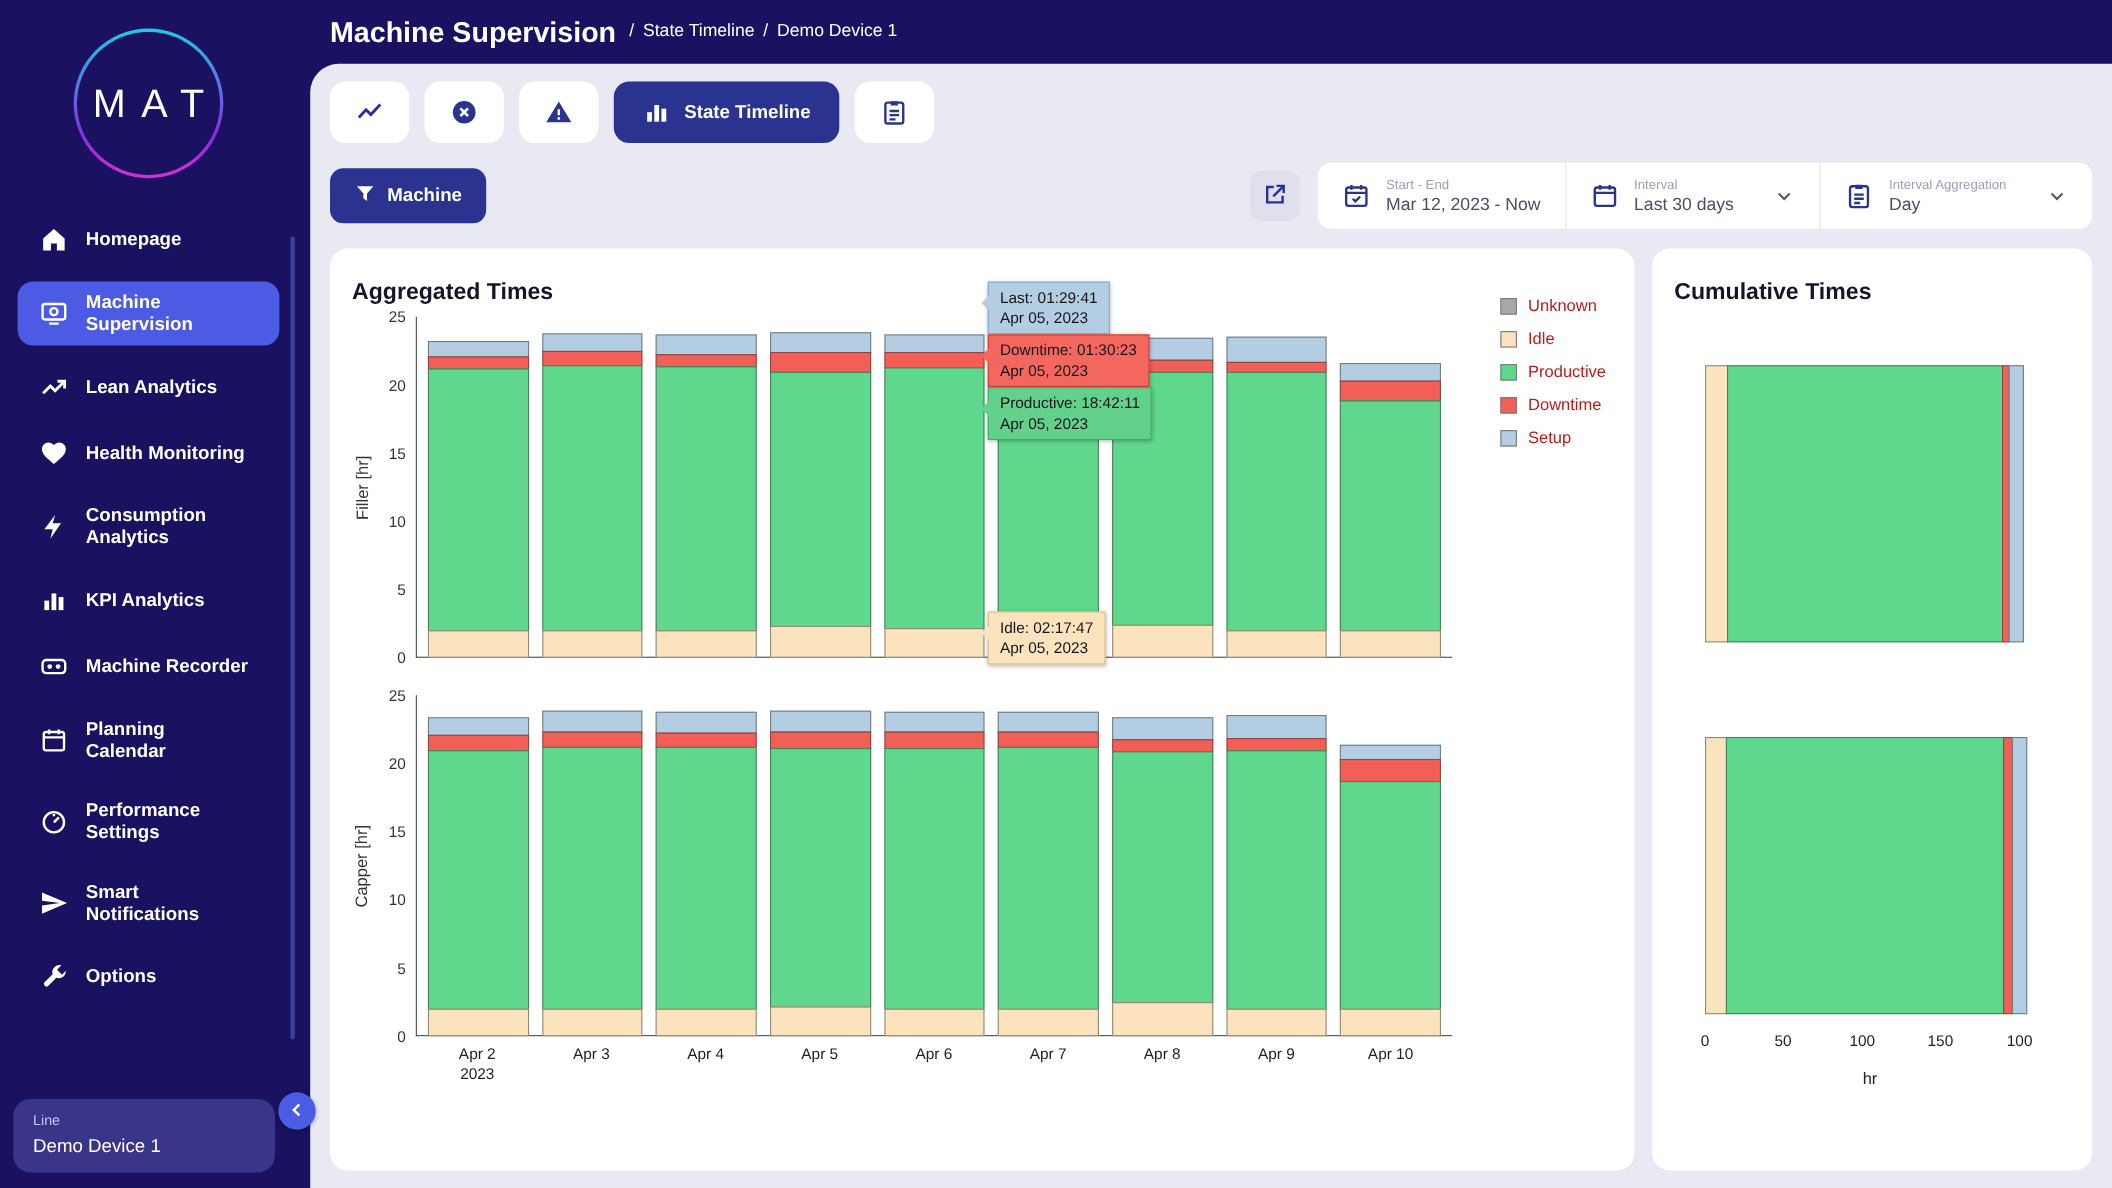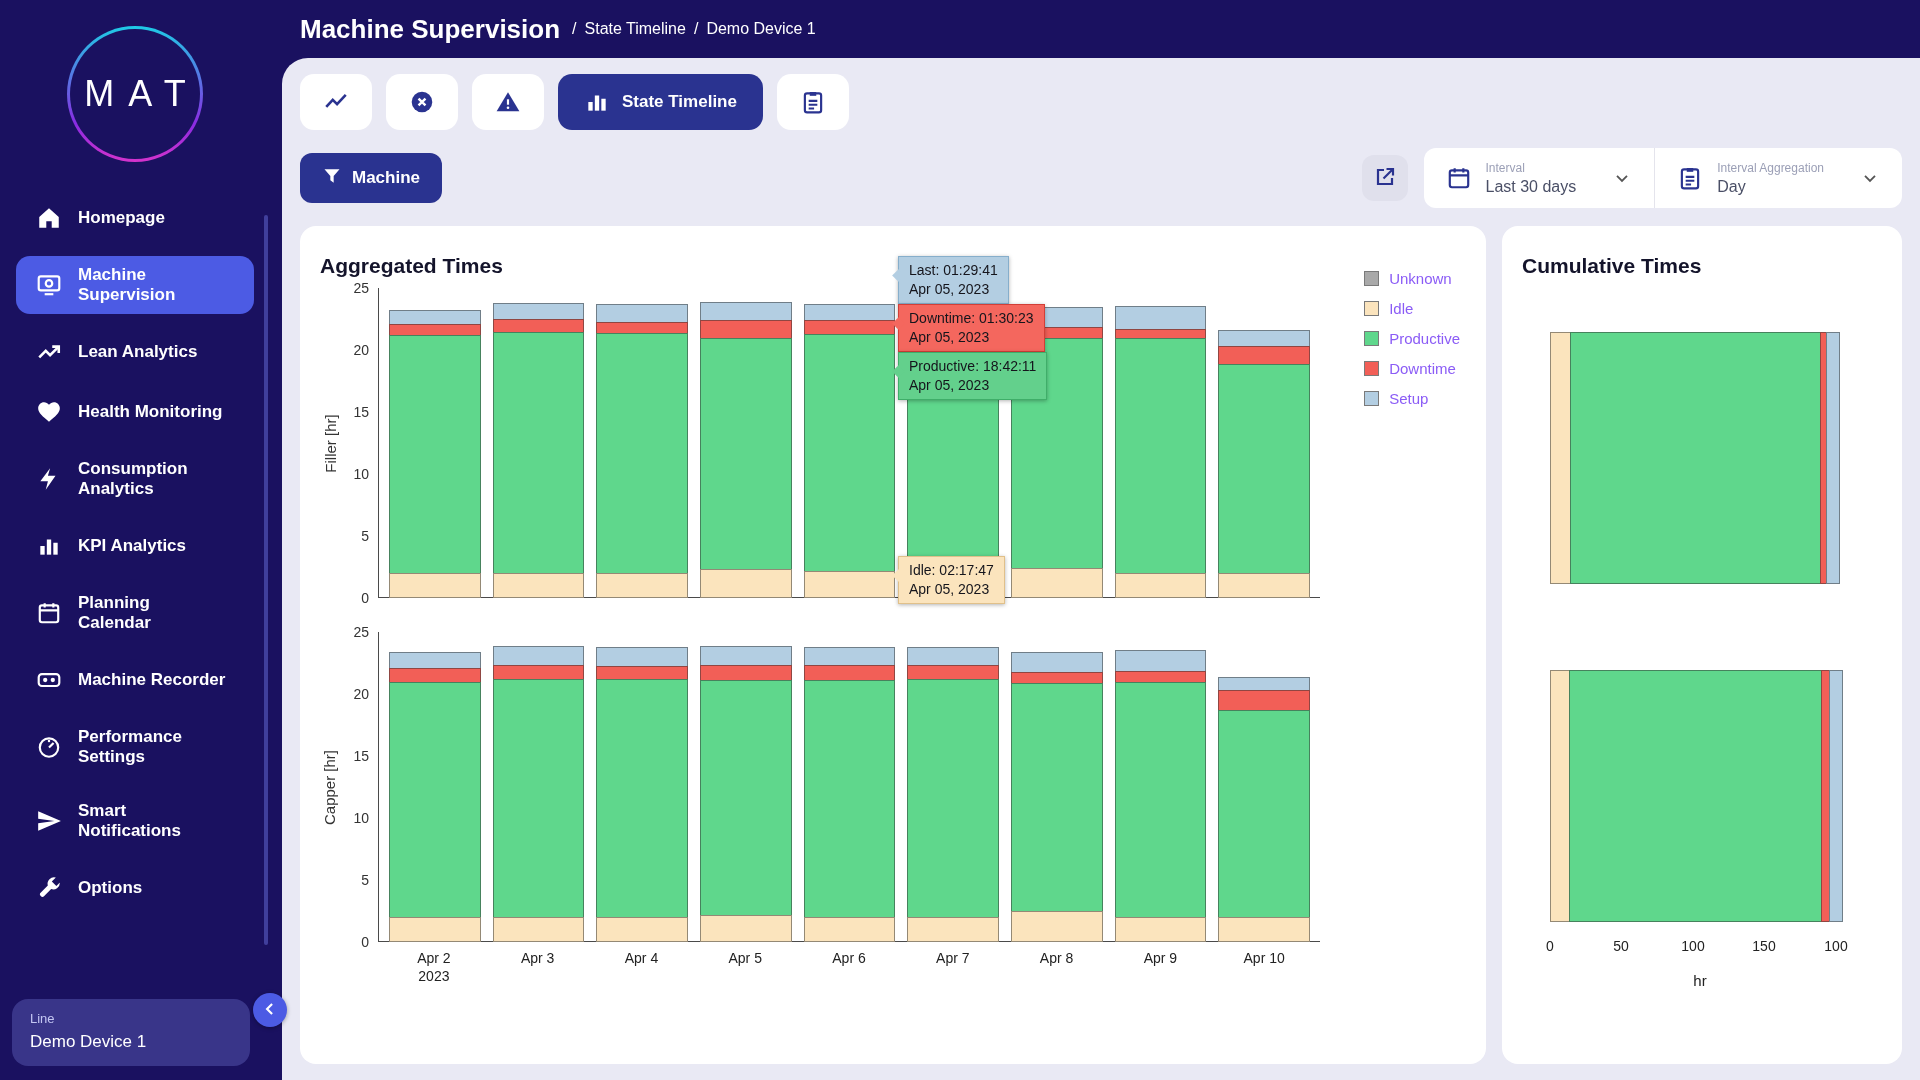--- a/index.html
+++ b/index.html
@@ -62,21 +62,21 @@
   
   .charts{flex:1;display:flex;gap:16px;min-height:0}
   .card{background:#fff;border-radius:16px;padding:28px 20px;position:relative}
   .card.aggregated{flex:1}
   .card.cumulative{width:400px}
   .card-title{font-size:21px;font-weight:bold;color:#14142b}
 
   .legend{position:absolute;top:44px;right:26px;display:flex;flex-direction:column;gap:13px}
   .legend-item{display:flex;align-items:center;gap:10px}
   .swatch{width:15px;height:15px;border:1px solid #7a7a7a}
-  .legend-label{font-size:15px;color:#8b5cf6}
+  .legend-label{font-size:15px;color:#b91c1c}
 
   .vchart{width:1000px}
   #filler-chart{margin-top:10px}
   #capper-chart{margin-top:34px}
   .vc-body{display:flex;height:310px}
   .vc-ylabel{width:20px;display:flex;align-items:center;justify-content:center}
   .vc-ylabel span{transform:rotate(-90deg);white-space:nowrap;font-size:15px;color:#333}
   .vc-yaxis{width:38px;position:relative}
   .vc-tick{position:absolute;right:9px;font-size:14px;color:#333}
   .vc-plot{flex:1;position:relative;border-left:1.5px solid #4a4a4a;border-bottom:1.5px solid #4a4a4a;display:flex;align-items:flex-end;padding:0 4px}
@@ -160,35 +160,35 @@
               <rect x="4" y="12" width="4" height="8" fill="currentColor"></rect>
               <rect x="10" y="6" width="4" height="14" fill="currentColor"></rect>
               <rect x="16" y="9" width="4" height="11" fill="currentColor"></rect>
             </svg>
           </div>
           <div class="mi-label">KPI Analytics</div>
         </div>
         <div class="menu-item">
           <div class="mi-icon">
             <svg viewBox="0 0 24 24" fill="none" stroke="currentColor" stroke-width="2">
-              <rect x="3.5" y="5" width="17" height="15.5" rx="2"></rect>
-              <path d="M3.5 9.5h17M8 3v4M16 3v4"></path>
-            </svg>
-          </div>
-          <div class="mi-label">Planning<br>Calendar</div>
-        </div>
-        <div class="menu-item">
-          <div class="mi-icon">
-            <svg viewBox="0 0 24 24" fill="none" stroke="currentColor" stroke-width="2">
               <rect x="2.5" y="6.5" width="19" height="11" rx="3"></rect>
               <circle cx="8.5" cy="12" r="2" fill="currentColor" stroke="none"></circle>
               <circle cx="15.5" cy="12" r="2" fill="currentColor" stroke="none"></circle>
             </svg>
           </div>
           <div class="mi-label">Machine Recorder</div>
+        </div>
+        <div class="menu-item">
+          <div class="mi-icon">
+            <svg viewBox="0 0 24 24" fill="none" stroke="currentColor" stroke-width="2">
+              <rect x="3.5" y="5" width="17" height="15.5" rx="2"></rect>
+              <path d="M3.5 9.5h17M8 3v4M16 3v4"></path>
+            </svg>
+          </div>
+          <div class="mi-label">Planning<br>Calendar</div>
         </div>
         <div class="menu-item">
           <div class="mi-icon">
             <svg viewBox="0 0 24 24" fill="none" stroke="currentColor" stroke-width="2">
               <circle cx="12" cy="12.5" r="8.5"></circle>
               <path d="M12 12.5l4.2-4.2"></path>
               <path d="M12 5.5v2"></path>
             </svg>
           </div>
           <div class="mi-label">Performance<br>Settings</div>
@@ -293,20 +293,33 @@
                 <path d="M11 5H5v14h14v-6"></path>
                 <path d="M13.5 4H20v6.5M20 4l-9.5 9.5"></path>
               </svg></span>
         </button>
         <div class="fields">
           <div class="field">
             <span class="f-icon">
                 <svg viewBox="0 0 24 24" fill="none" stroke="currentColor" stroke-width="2">
                   <rect x="3.5" y="5" width="17" height="15.5" rx="2"></rect>
                   <path d="M3.5 9.5h17M8 3v4M16 3v4"></path>
+                  <path d="M9 14.5l2.2 2.2 4-4"></path>
+                </svg>
+              </span>
+            <div class="f-texts">
+              <div class="f-label">Start - End</div>
+              <div class="f-value">Mar 12, 2023 - Now</div>
+            </div>
+          </div>
+          <div class="field">
+            <span class="f-icon">
+                <svg viewBox="0 0 24 24" fill="none" stroke="currentColor" stroke-width="2">
+                  <rect x="3.5" y="5" width="17" height="15.5" rx="2"></rect>
+                  <path d="M3.5 9.5h17M8 3v4M16 3v4"></path>
                 </svg>
               </span>
             <div class="f-texts">
               <div class="f-label">Interval</div>
               <div class="f-value">Last 30 days</div>
             </div>
             <span class="chev">
                 <svg viewBox="0 0 24 24" fill="none" stroke="currentColor" stroke-width="2.2">
                   <path d="M6 9.5l6 6 6-6"></path>
                 </svg>

